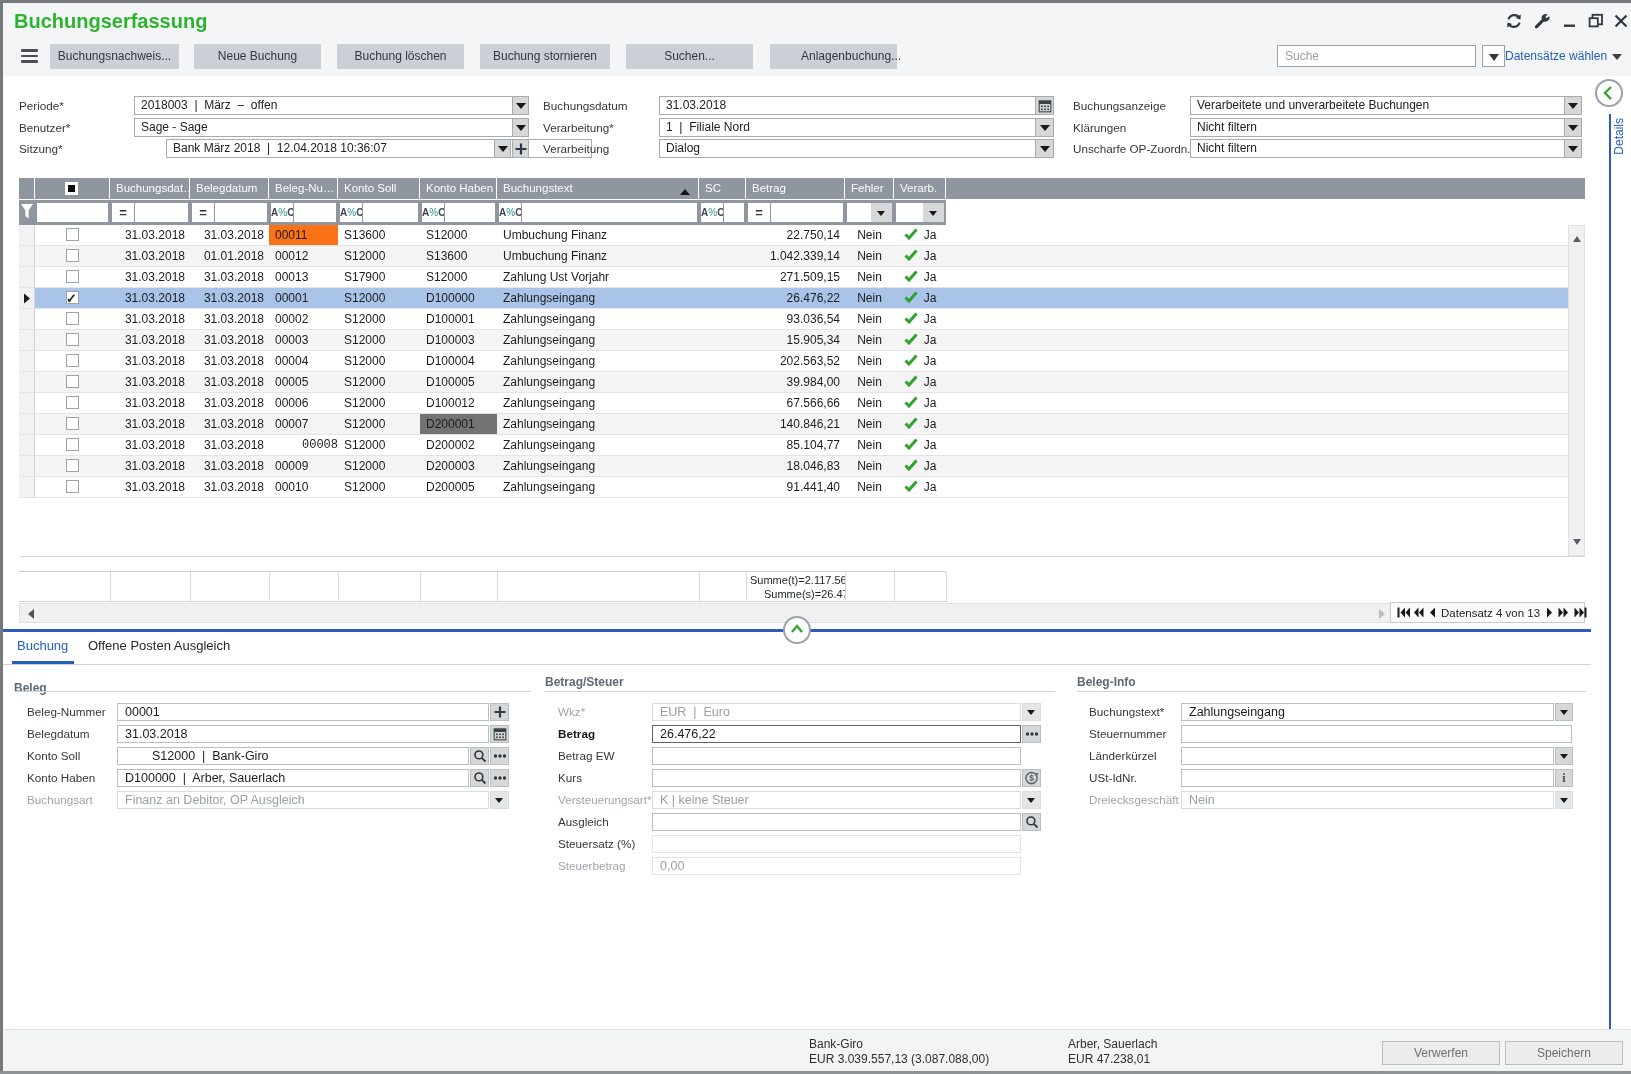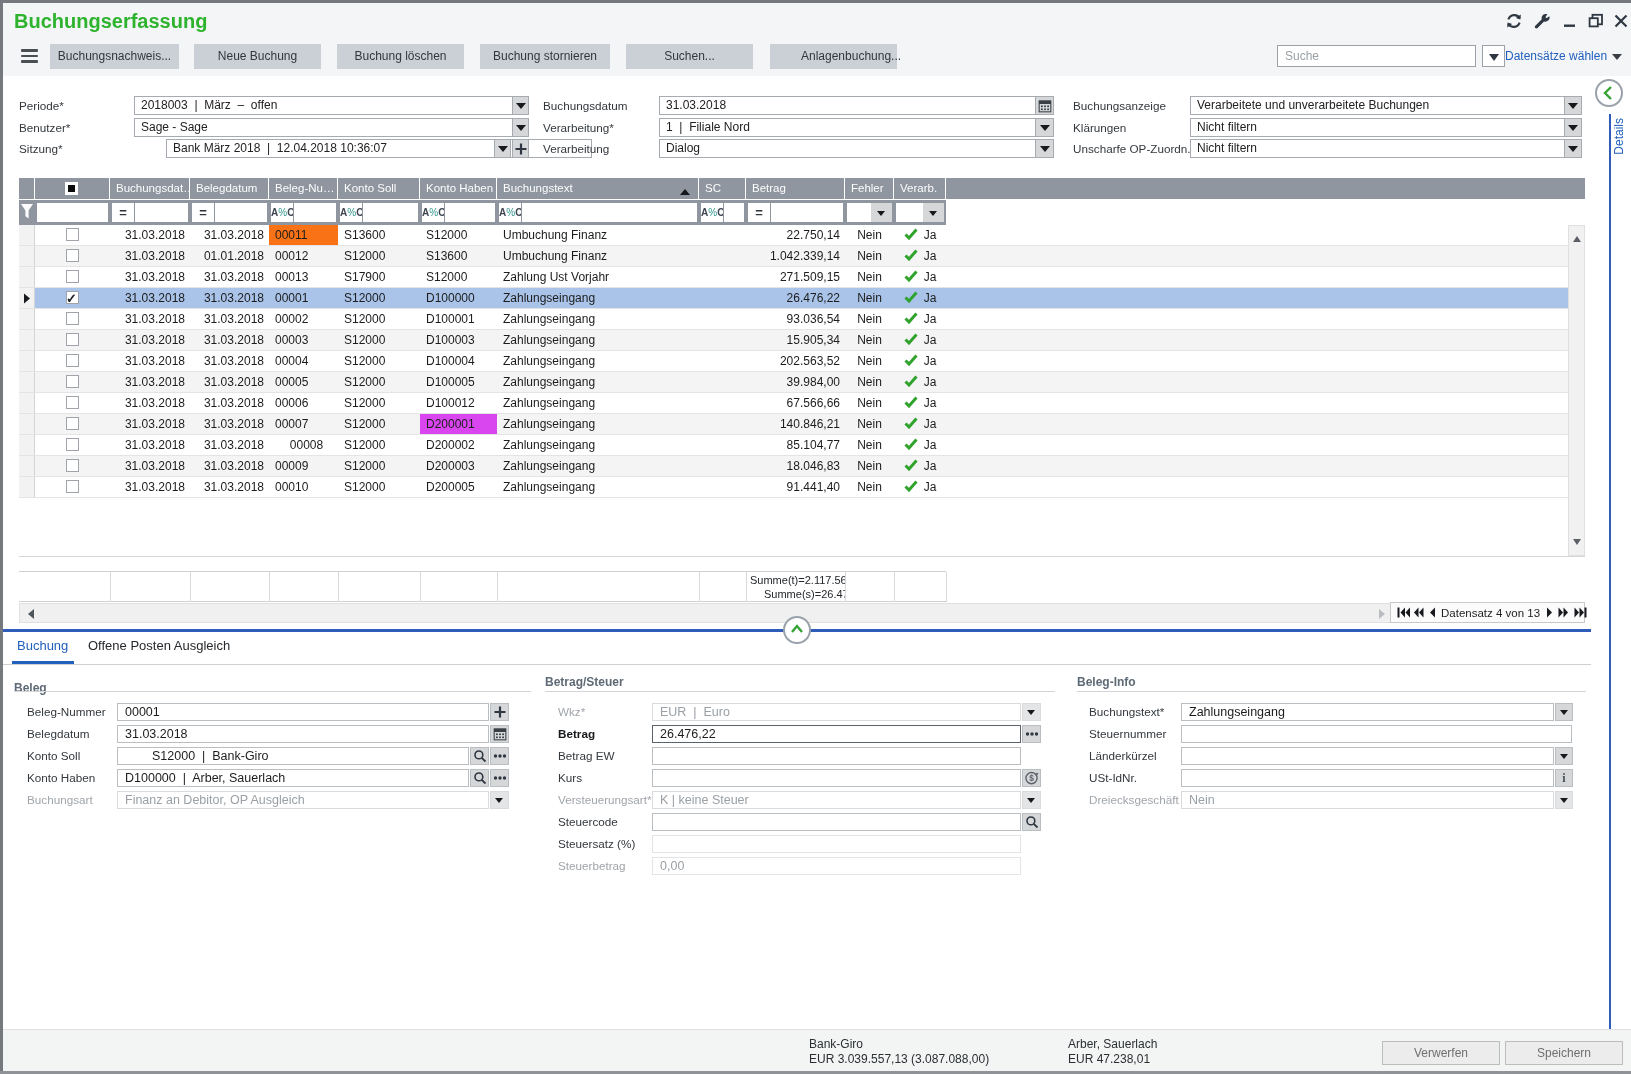--- a/index.html
+++ b/index.html
@@ -461,38 +461,38 @@
       </div>
       <div class="grow" style="left: 0px; top: 236px;">
         <div class="gind"></div>
         <div class="gcell" style="left: 16px; width: 75px; background: rgb(244, 244, 245); text-align: center;">
           <div class="gcb"></div>
         </div>
         <div class="gcell" style="left: 91px; width: 80px; background: rgb(244, 244, 245); text-align: right; padding-right: 5px;"><span>31.03.2018</span></div>
         <div class="gcell" style="left: 171px; width: 79px; background: rgb(244, 244, 245); text-align: right; padding-right: 5px;"><span>31.03.2018</span></div>
         <div class="gcell" style="left: 250px; width: 69px; background: rgb(244, 244, 245); text-align: left; padding-left: 6px;"><span>00007</span></div>
         <div class="gcell" style="left: 319px; width: 82px; background: rgb(244, 244, 245); text-align: left; padding-left: 6px;"><span>S12000</span></div>
-        <div class="gcell" style="left: 401px; width: 77px; background: #d946ef; text-align: left; padding-left: 6px;"><span>D200001</span></div>
+        <div class="gcell" style="left: 401px; width: 77px; background: #737373; text-align: left; padding-left: 6px;"><span>D200001</span></div>
         <div class="gcell" style="left: 478px; width: 202px; background: rgb(244, 244, 245); text-align: left; padding-left: 6px;"><span>Zahlungseingang</span></div>
         <div class="gcell" style="left: 680px; width: 47px; background: rgb(244, 244, 245); text-align: left; padding-left: 6px;"><span></span></div>
         <div class="gcell" style="left: 727px; width: 99px; background: rgb(244, 244, 245); text-align: right; padding-right: 5px;"><span>140.846,21</span></div>
         <div class="gcell" style="left: 826px; width: 49px; background: rgb(244, 244, 245); text-align: center;"><span>Nein</span></div>
         <div class="gcell" style="left: 875px; width: 52px; background: rgb(244, 244, 245); text-align: center;"><span style="display: inline-block; width: 14px; height: 12px; margin-right: 6px; vertical-align: -1px;"><svg width="14" height="12">
               <path d="M1.5 6.5 L5 10 L12.5 1.5" fill="none" stroke="#2fa32c" stroke-width="3"></path>
             </svg></span><span>Ja</span></div>
         <div class="gcell" style="left: 927px; width: 622px; background: rgb(244, 244, 245);"></div>
       </div>
       <div class="grow" style="left: 0px; top: 257px;">
         <div class="gind"></div>
         <div class="gcell" style="left: 16px; width: 75px; background: rgb(255, 255, 255); text-align: center;">
           <div class="gcb"></div>
         </div>
         <div class="gcell" style="left: 91px; width: 80px; background: rgb(255, 255, 255); text-align: right; padding-right: 5px;"><span>31.03.2018</span></div>
         <div class="gcell" style="left: 171px; width: 79px; background: rgb(255, 255, 255); text-align: right; padding-right: 5px;"><span>31.03.2018</span></div>
-        <div class="gcell" style="left: 250px; width: 69px; background: rgb(255, 255, 255); text-align: center; padding-left: 6px;"><span>00008</span></div>
+        <div class="gcell" style="left: 250px; width: 69px; background: rgb(255, 255, 255); text-align: right; padding-left: 6px; font-family: Liberation Mono, monospace;"><span>00008</span></div>
         <div class="gcell" style="left: 319px; width: 82px; background: rgb(255, 255, 255); text-align: left; padding-left: 6px;"><span>S12000</span></div>
         <div class="gcell" style="left: 401px; width: 77px; background: rgb(255, 255, 255); text-align: left; padding-left: 6px;"><span>D200002</span></div>
         <div class="gcell" style="left: 478px; width: 202px; background: rgb(255, 255, 255); text-align: left; padding-left: 6px;"><span>Zahlungseingang</span></div>
         <div class="gcell" style="left: 680px; width: 47px; background: rgb(255, 255, 255); text-align: left; padding-left: 6px;"><span></span></div>
         <div class="gcell" style="left: 727px; width: 99px; background: rgb(255, 255, 255); text-align: right; padding-right: 5px;"><span>85.104,77</span></div>
         <div class="gcell" style="left: 826px; width: 49px; background: rgb(255, 255, 255); text-align: center;"><span>Nein</span></div>
         <div class="gcell" style="left: 875px; width: 52px; background: rgb(255, 255, 255); text-align: center;"><span style="display: inline-block; width: 14px; height: 12px; margin-right: 6px; vertical-align: -1px;"><svg width="14" height="12">
               <path d="M1.5 6.5 L5 10 L12.5 1.5" fill="none" stroke="#2fa32c" stroke-width="3"></path>
             </svg></span><span>Ja</span></div>
         <div class="gcell" style="left: 927px; width: 622px; background: rgb(255, 255, 255);"></div>
@@ -695,21 +695,21 @@
           <circle cx="7" cy="7.6" r="5.6" fill="none" stroke="#5a6168" stroke-width="1.4"></circle>
           <text x="7" y="10.6" font-size="8.4" font-weight="bold" text-anchor="middle" fill="#5a6168" font-family="Liberation Sans">$</text>
           <path d="M11.2 2.2 L14 2.8 L12.4 5.2 Z" fill="#5a6168"></path>
         </svg>
       </div>
       <div class="frm-label dis" style="left: 558px; top: 791px;">Versteuerungsart*</div>
       <div class="frm-field dis" style="left: 652px; top: 791px; width: 369px;">K | keine Steuer</div>
       <div class="frm-btn dis" style="left: 1022px; top: 791px; width: 19px;">
         <div class="dtri"></div>
       </div>
-      <div class="frm-label" style="left: 558px; top: 813px;">Steuercode</div>
+      <div class="frm-label" style="left: 558px; top: 813px;">Ausgleich</div>
       <div class="frm-field" style="left: 652px; top: 813px; width: 369px;"></div>
       <div class="frm-btn" style="left: 1022px; top: 813px; width: 19px;">
         <svg width="13" height="13" viewBox="0 0 13 13">
           <circle cx="5.4" cy="5.4" r="3.9" fill="none" stroke="#2e3742" stroke-width="1.6"></circle>
           <path d="M8.3 8.3 L12 12" stroke="#2e3742" stroke-width="1.8"></path>
         </svg>
       </div>
       <div class="frm-label" style="left: 558px; top: 835px;">Steuersatz (%)</div>
       <div class="frm-field lite" style="left: 652px; top: 835px; width: 369px;"></div>
       <div class="frm-label dis" style="left: 558px; top: 857px;">Steuerbetrag</div>

